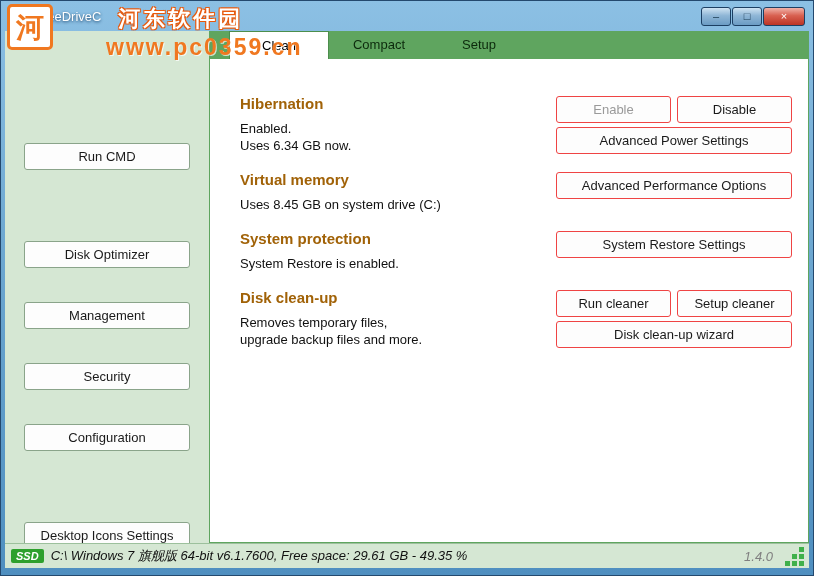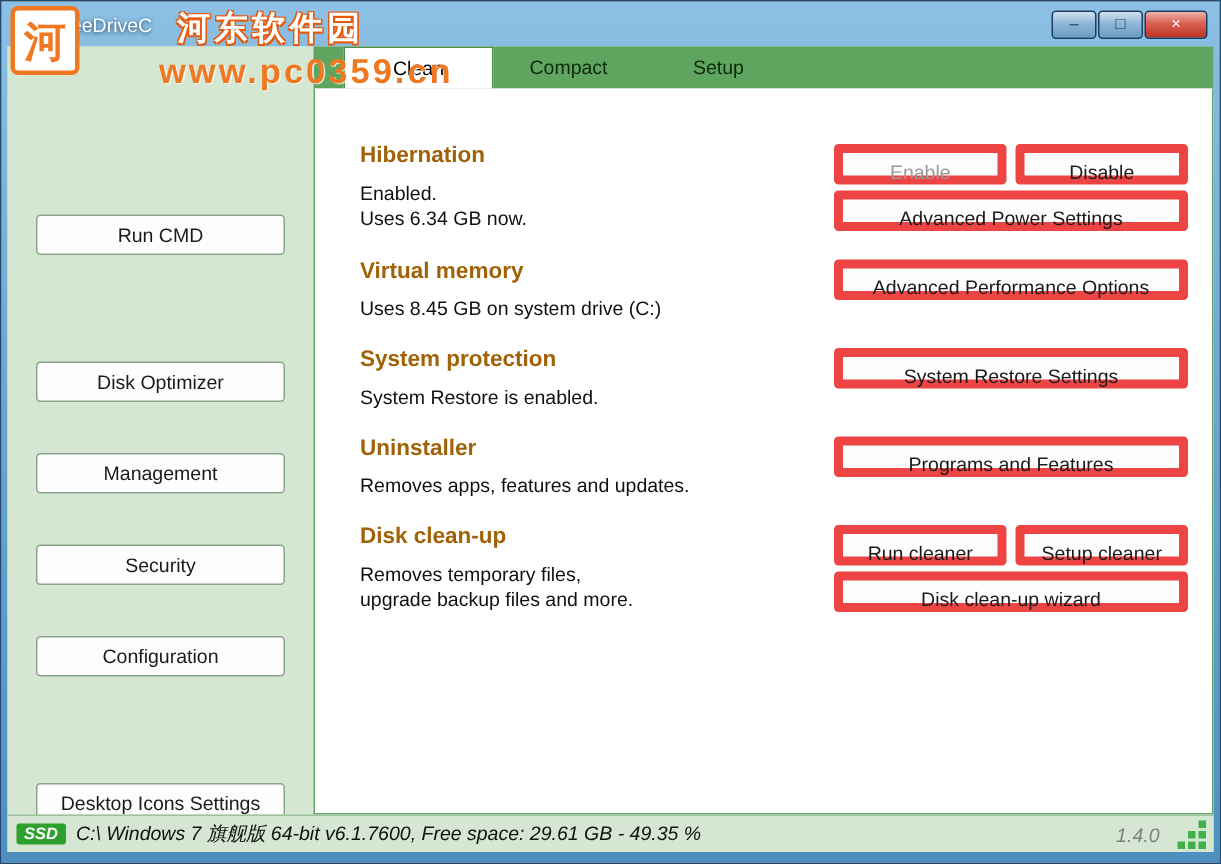--- a/index.html
+++ b/index.html
@@ -46,21 +46,21 @@
   .tab.active { background: #fff; color: #000; border: 1px solid #4c8e4c; border-bottom: none; }
 
   .main { flex: 1; background: #fff; border: 1px solid #5fa55f; border-top: none;
     padding: 36px 16px 0 30px; overflow: hidden; }
   .section { display: flex; margin-bottom: 17px; }
   .sec-left { flex: 1; padding-right: 10px; }
   .sec-title { color: #a16207; font-size: 15px; font-weight: bold; margin-bottom: 8px; }
   .sec-line { font-size: 13px; color: #111; line-height: 17px; }
   .sec-right { width: 236px; padding-top: 1px; }
   .btn-row { display: flex; gap: 6px; margin-bottom: 4px; }
-  .btn { height: 27px; background: #fdfdfd; border: 6px solid #ef4444; border-radius: 3px;
+  .btn { height: 27px; background: #fdfdfd; border: 1px solid #ef4444; border-radius: 3px;
     font-size: 13px; color: #1a1a1a; text-align: center; line-height: 25px; }
   .btn.half { flex: 1; }
   .btn.full { width: 100%; }
   .btn.disabled { color: #9a9a9a; }
 
   
   .statusbar { height: 25px; background: #d5e7d3; border-top: 1px solid #9cc09c;
     display: flex; align-items: center; padding: 0 4px 0 6px; font-size: 13px; color: #111; font-style: italic; }
   .ssd-badge { background: #2da02d; color: #fff; font-size: 11px; font-weight: bold;
     padding: 1px 5px; border-radius: 2px; margin-right: 7px; }
@@ -160,29 +160,20 @@
           <div class="section">
             <div class="sec-left">
               <div class="sec-title">System protection</div>
               <div class="sec-line">System Restore is enabled.</div>
             </div>
             <div class="sec-right">
               <button class="btn full">System Restore Settings</button>
             </div>
           </div>
 
-          <div class="section">
-            <div class="sec-left">
-              <div class="sec-title">Uninstaller</div>
-              <div class="sec-line">Removes apps, features and updates.</div>
-            </div>
-            <div class="sec-right">
-              <button class="btn full">Programs and Features</button>
-            </div>
-          </div>
 
           <div class="section">
             <div class="sec-left">
               <div class="sec-title">Disk clean-up</div>
               <div class="sec-line">Removes temporary files,</div>
               <div class="sec-line">upgrade backup files and more.</div>
             </div>
             <div class="sec-right">
               <div class="btn-row">
                 <button class="btn half">Run cleaner</button>

